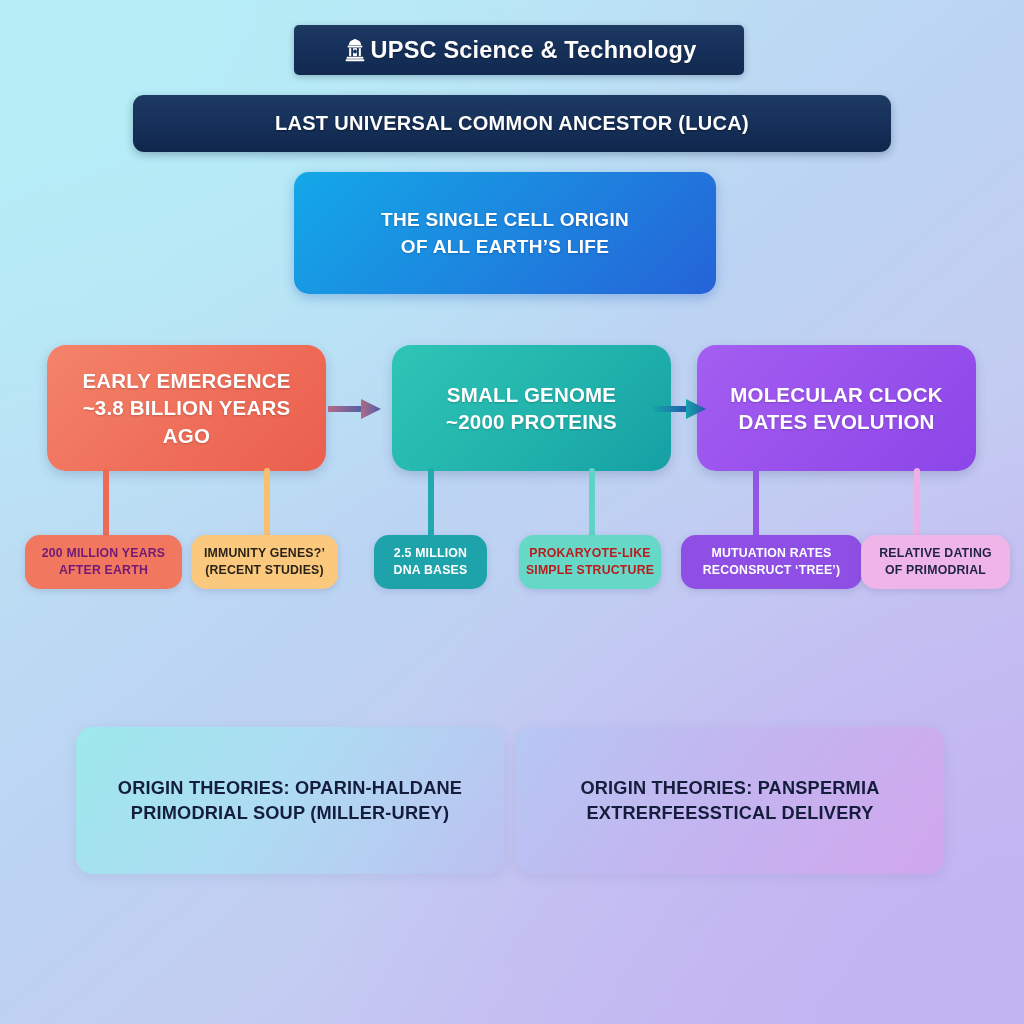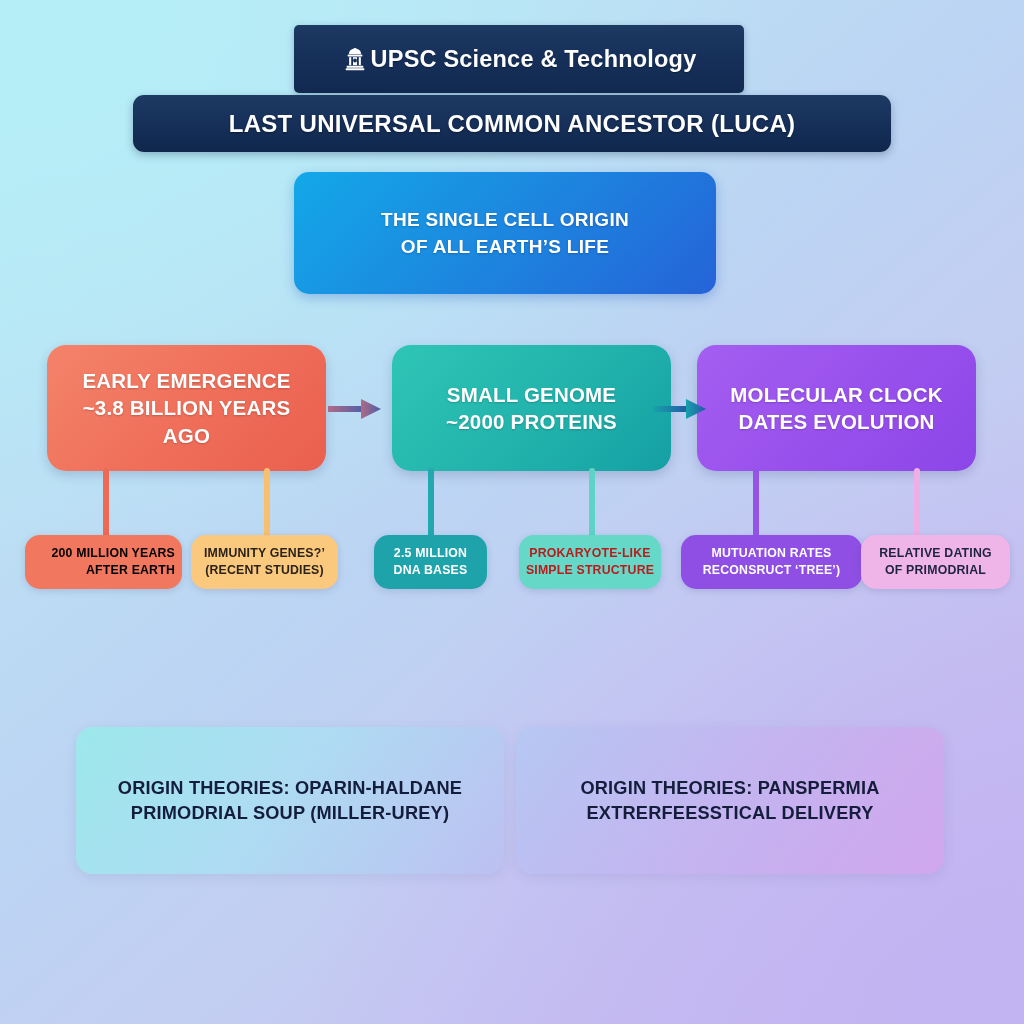--- a/index.html
+++ b/index.html
@@ -16,21 +16,21 @@
     width:1024px; height:1024px;
     background:
       radial-gradient(ellipse 120% 90% at 6% 4%, #b5eef7 0%, rgba(181,238,247,0) 58%),
       radial-gradient(ellipse 110% 95% at 98% 99%, #c2b3f2 0%, rgba(194,179,242,0) 62%),
       linear-gradient(140deg, #b7edf6 0%, #bcdff4 26%, #bcd4f3 46%, #c3cdf2 64%, #c6c0f1 82%, #c2b4ef 100%);
   }
 
   
   .badge {
     position:absolute; left:294px; top:25px;
-    width:450px; height:68px;
+    width:450px; height:50px;
     background:linear-gradient(180deg,#1d3a63 0%,#16305a 45%,#122a50 100%);
     border-radius:5px;
     display:flex; align-items:center; justify-content:center; gap:3px;
     box-shadow:0 2px 7px rgba(20,40,80,.28);
   }
   .badge-icon { width:26px; height:26px; display:block; flex:0 0 auto; }
   .badge-text {
     color:#fdfdfd; font-size:23.5px; font-weight:bold;
     letter-spacing:.2px; white-space:nowrap;
     text-shadow:0 1px 1px rgba(0,0,0,.35);
@@ -39,21 +39,21 @@
   
   .main-title {
     position:absolute; left:133px; top:95px;
     width:758px; height:57px;
     background:linear-gradient(180deg,#1d3a63 0%,#16305a 50%,#10274b 100%);
     border-radius:11px;
     display:flex; align-items:center; justify-content:center;
     box-shadow:0 3px 9px rgba(20,40,80,.3);
   }
   .main-title span {
-    color:#fefefe; font-size:24px; font-weight:bold;
+    color:#fefefe; font-size:20px; font-weight:bold;
     letter-spacing:.3px; white-space:nowrap;
     text-shadow:0 1px 2px rgba(0,0,0,.4);
   }
 
   
   .subtitle {
     position:absolute; left:294px; top:172px;
     width:422px; height:122px;
     background:linear-gradient(135deg,#13a8e8 0%,#1b8ce0 42%,#2563d8 100%);
     border-radius:15px;
@@ -188,21 +188,21 @@
     <path d="M33 3 L53 13 L33 23 Z" fill="url(#ag1)"></path>
   </svg>
 
   <div class="stem" style="left:103px; top:468px; height:70px; background:#ee6a55;"></div>
   <div class="stem" style="left:264px; top:468px; height:70px; background:#f9bf70;"></div>
   <div class="stem" style="left:428px; top:468px; height:70px; background:#23a8ae;"></div>
   <div class="stem" style="left:589px; top:468px; height:70px; background:#5fd3c6;"></div>
   <div class="stem" style="left:753px; top:468px; height:70px; background:#9455e6;"></div>
   <div class="stem" style="left:914px; top:468px; height:70px; background:#efaee5;"></div>
 
-  <div class="sub" id="sub-0" style="left:25px;  width:157px; background:#f2775f; color:#000000;align-items:flex-end;">
+  <div class="sub" id="sub-0" style="left:25px;  width:157px; background:#f2775f; color:#701a75;">
     <span>200 MILLION YEARS</span>
     <span>AFTER EARTH</span>
   </div>
   <div class="sub" id="sub-1" style="left:191px; width:147px; background:#fbc97e; color:#2b2218;">
     <span>IMMUNITY GENES?’</span>
     <span>(RECENT STUDIES)</span>
   </div>
   <div class="sub" id="sub-2" style="left:374px; width:113px; background:#1fa3ab; color:#ffffff;">
     <span>2.5 MILLION</span>
     <span>DNA BASES</span>

